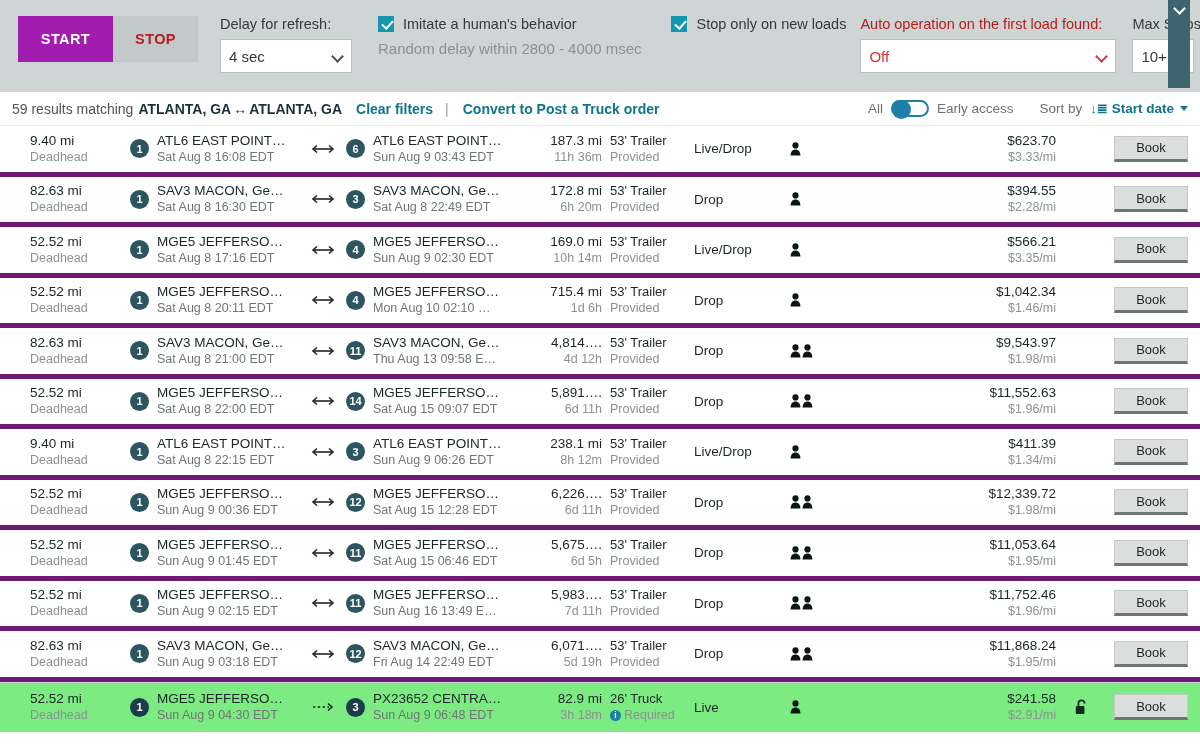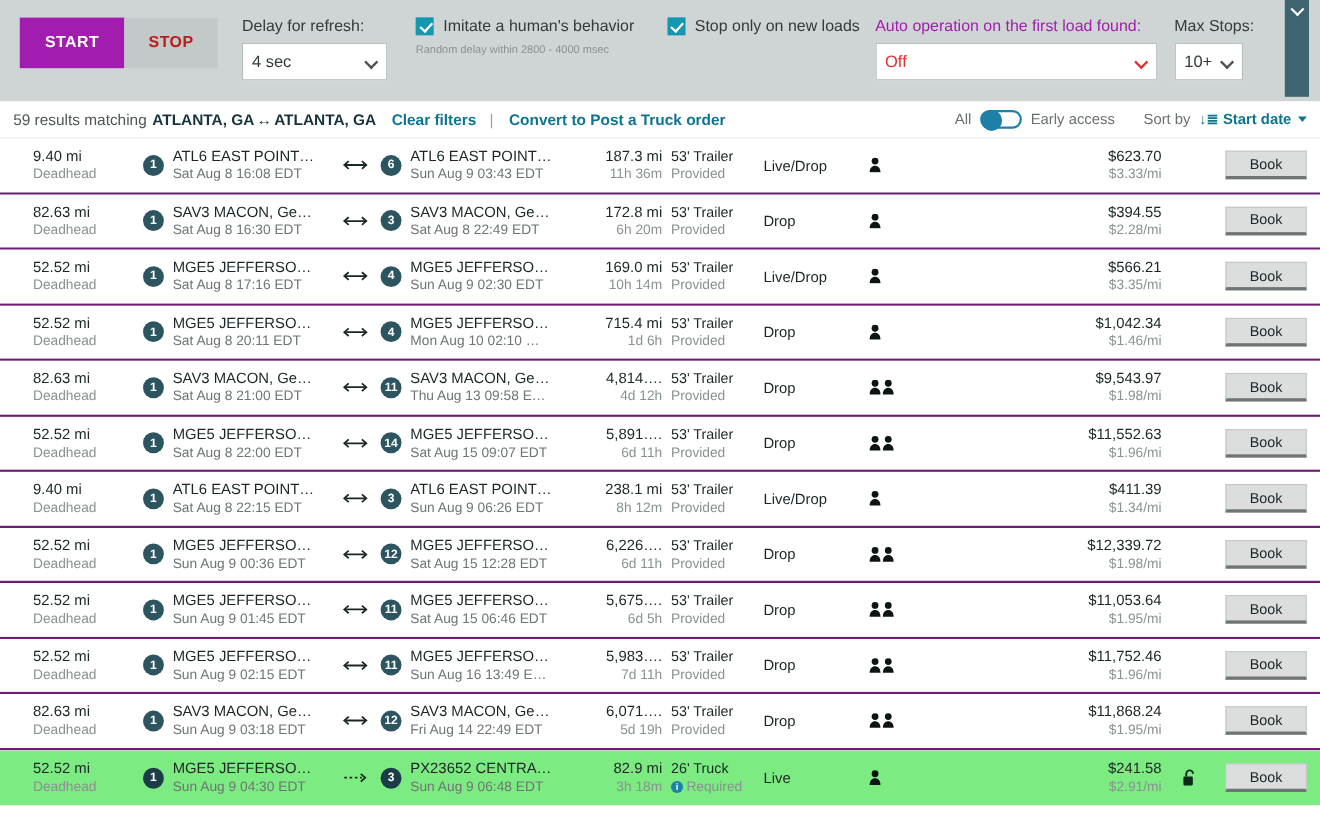--- a/index.html
+++ b/index.html
@@ -44,23 +44,23 @@
     letter-spacing: .4px;
     display: flex; align-items: center; justify-content: center;
     border: none; cursor: default;
   }
 
   .tb-group { margin-left: 22px; padding-top: 16px; }
   .tb-label {
     font-size: 14.5px; color: #333a3a;
     margin-bottom: 7px; white-space: nowrap;
   }
-  .tb-label.req { color: #a21caf; }
+  .tb-label.req { color: #b91c1c; }
   .tb-sub {
-    font-size: 10px; color: #8b9191;
+    font-size: 15px; color: #8b9191;
     white-space: nowrap;
   }
 
   select.tb-select {
     font-family: "Liberation Sans", sans-serif;
     font-size: 15px;
     color: #333a3a;
     background: #ffffff;
     border: 1px solid #b9bebe;
     height: 34px;
@@ -172,21 +172,21 @@
     border-right: 4.5px solid transparent;
     border-top: 5.5px solid #0e7490;
     margin-left: 2px;
   }
 
   
   .list { background: #ffffff; }
   .row {
     height: 50.5px;
     display: flex; align-items: center;
-    border-bottom: 2px solid #701a75;
+    border-bottom: 5px solid #701a75;
     padding: 0 12px 0 12px;
     background: #ffffff;
   }
   .row.hl { background: #7ceb82; border-bottom: none; }
   .row.hl.first { border-top: 1px solid #cfd4d4; }
 
   .two { display: flex; flex-direction: column; justify-content: center; }
   .t1 { font-size: 13.5px; color: #1c2626; line-height: 16px; }
   .t2 { font-size: 12.5px; color: #8b9191; line-height: 16px; }
 

